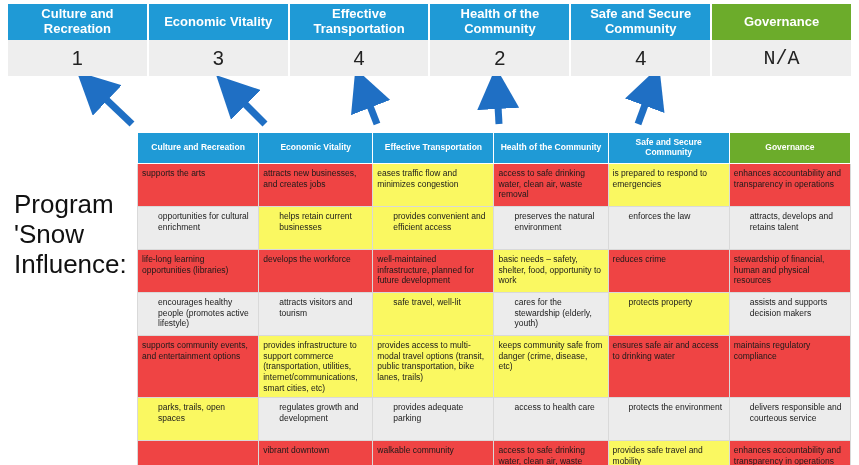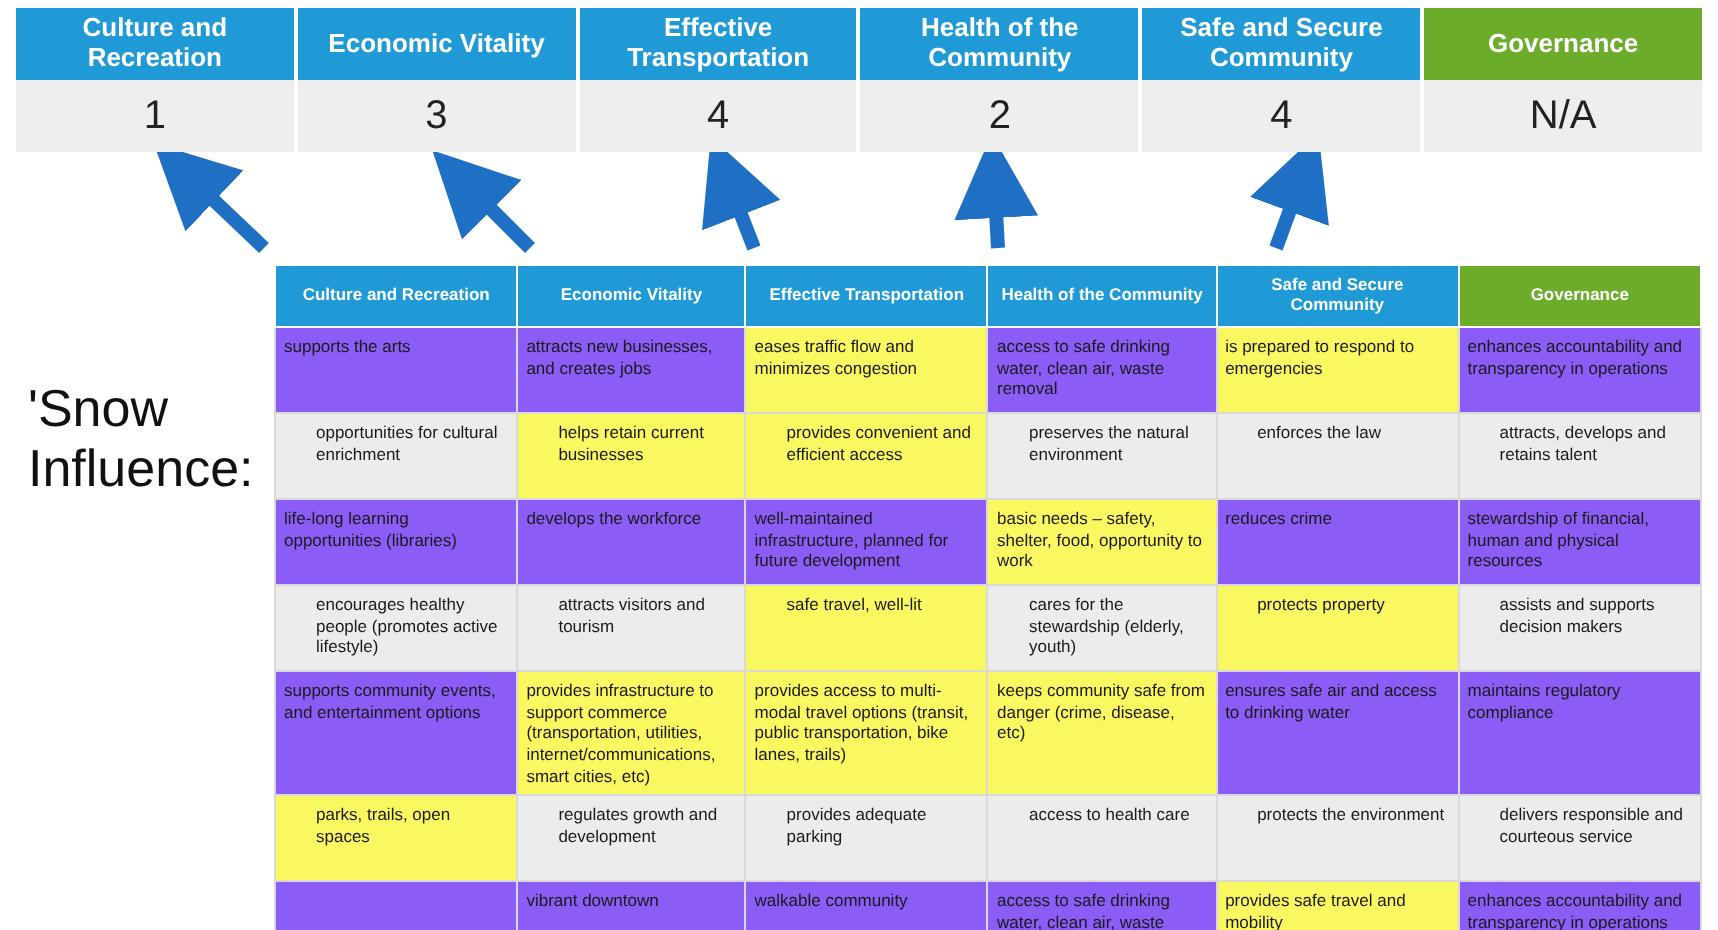--- a/index.html
+++ b/index.html
@@ -55,21 +55,21 @@
   .score-cell {
     flex: 1 1 0;
     display: flex;
     align-items: center;
     justify-content: center;
     font-size: 20px;
     color: #222222;
     border-right: 2px solid #ffffff;
     box-sizing: border-box;
   }
-  .score-cell:last-child { border-right: none; }
+  .score-cell:last-child { border-right: none; font-family: Liberation Mono, monospace; }
 
   
   #arrows {
     position: absolute;
     left: 0;
     top: 76px;
     width: 859px;
     height: 58px;
   }
 
@@ -108,21 +108,21 @@
   }
   #matrix th.gov { background: #6cac2b; }
   #matrix td {
     font-size: 8.5px;
     color: #1a1a1a;
     padding: 4px 4px;
     border: 1px solid #d9d9d9;
     vertical-align: top;
     line-height: 1.25;
     height: 34px;
-    background: #8b5cf6;
+    background: #ef4444;
   }
   #matrix tr.alt td { background: #ececec; padding-left: 20px; }
   #matrix td.hl { background: #faf861 !important; margin-top: 39px; }
   #matrix td.empty { border-color: #d9d9d9; }
 </style>
 </head>
 <body>
 
 <div id="top-band">
   <div class="top-cell">Culture and Recreation</div>
@@ -149,20 +149,21 @@
     </marker>
   </defs>
   <line x1="132" y1="48" x2="92" y2="10" stroke="#1f6fc4" stroke-width="7" marker-end="url(#ah)"></line>
   <line x1="265" y1="48" x2="231" y2="14" stroke="#1f6fc4" stroke-width="7" marker-end="url(#ah)"></line>
   <line x1="377" y1="48" x2="363" y2="12" stroke="#1f6fc4" stroke-width="7" marker-end="url(#ah)"></line>
   <line x1="499" y1="48" x2="497" y2="12" stroke="#1f6fc4" stroke-width="7" marker-end="url(#ah)"></line>
   <line x1="638" y1="48" x2="652" y2="10" stroke="#1f6fc4" stroke-width="7" marker-end="url(#ah)"></line>
 </svg>
 
 <div id="caption">
+  <div>Program</div>
   <div>'Snow</div>
   <div>Influence:</div>
 </div>
 
 <table id="matrix">
   <colgroup>
     <col style="width:17%">
       <col style="width:16%">
       <col style="width:17%">
     <col style="width:16%">

